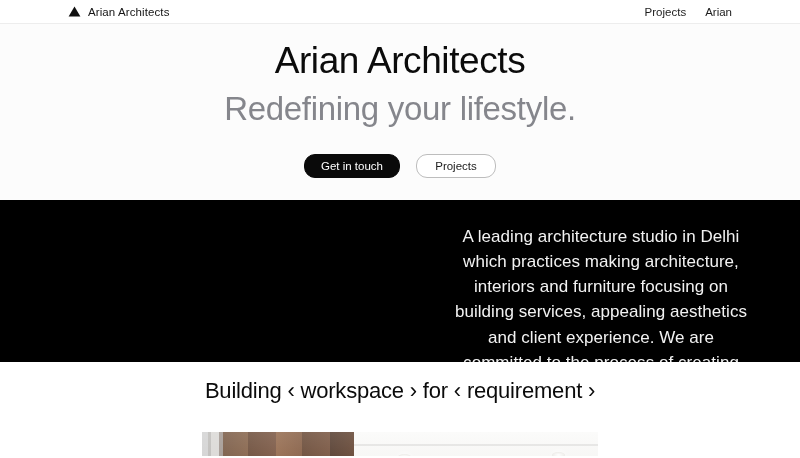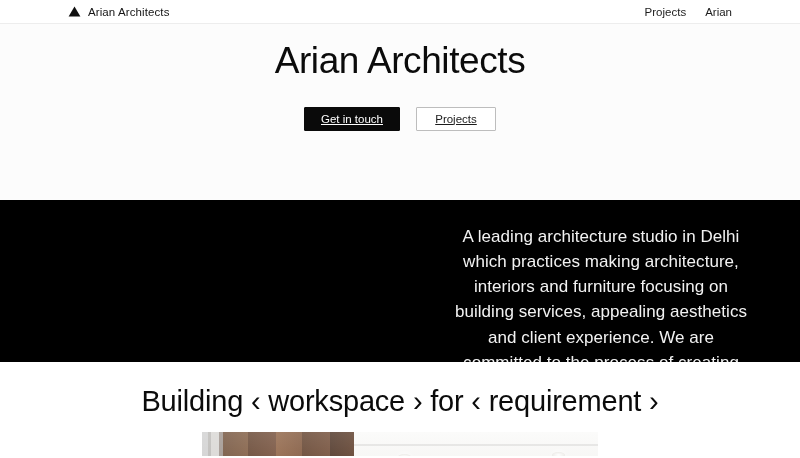--- a/index.html
+++ b/index.html
@@ -118,24 +118,23 @@
   .btn {
     font-family: "Liberation Sans", sans-serif;
     font-size: 11.5px;
     font-weight: 400;
     line-height: 1;
     padding: 0 16px;
     height: 24px;
     display: inline-flex;
     align-items: center;
     justify-content: center;
-    border-radius: 1px;
+    border-radius: 11px;
     cursor: pointer;
     white-space: nowrap;
-    text-decoration: underline;
   }
 
   .btn-primary {
     background: #0a0a0a;
     color: #ffffff;
     border: 1px solid #0a0a0a;
     min-width: 81px;
   }
 
   .btn-secondary {
@@ -183,25 +182,25 @@
   .showcase {
     position: absolute;
     top: 362px; left: 0;
     width: 800px;
     height: 96px;
     background: #ffffff;
   }
 
   .showcase-heading {
     position: absolute;
-    top: 23px;
+    top: 16px;
     left: 0;
     width: 800px;
     text-align: center;
-    font-size: 29px;
+    font-size: 22px;
     font-weight: 400;
     letter-spacing: -0.2px;
     color: #0b0b0b;
     white-space: nowrap;
   }
 
   .showcase-heading .token {
     font-weight: 400;
   }
 
@@ -297,20 +296,21 @@
     </a>
 
     <nav class="main-nav">
       <a class="nav-link" href="#">Projects</a>
       <a class="nav-link" href="#">Arian</a>
     </nav>
   </header>
 
   <section class="hero">
     <h1 class="hero-title">Arian Architects</h1>
+    <p class="hero-subtitle">Redefining your lifestyle.</p>
 
     <div class="hero-actions">
       <button class="btn btn-primary">Get in touch</button>
       <button class="btn btn-secondary">Projects</button>
     </div>
   </section>
 
   <section class="band">
     <p class="band-paragraph">A leading architecture studio in Delhi which practices making architecture, interiors and furniture focusing on building services, appealing aesthetics and client experience. We are committed to the process of creating spaces which responds to the users, expanding their aura in the form of architecture.</p>
   </section>

